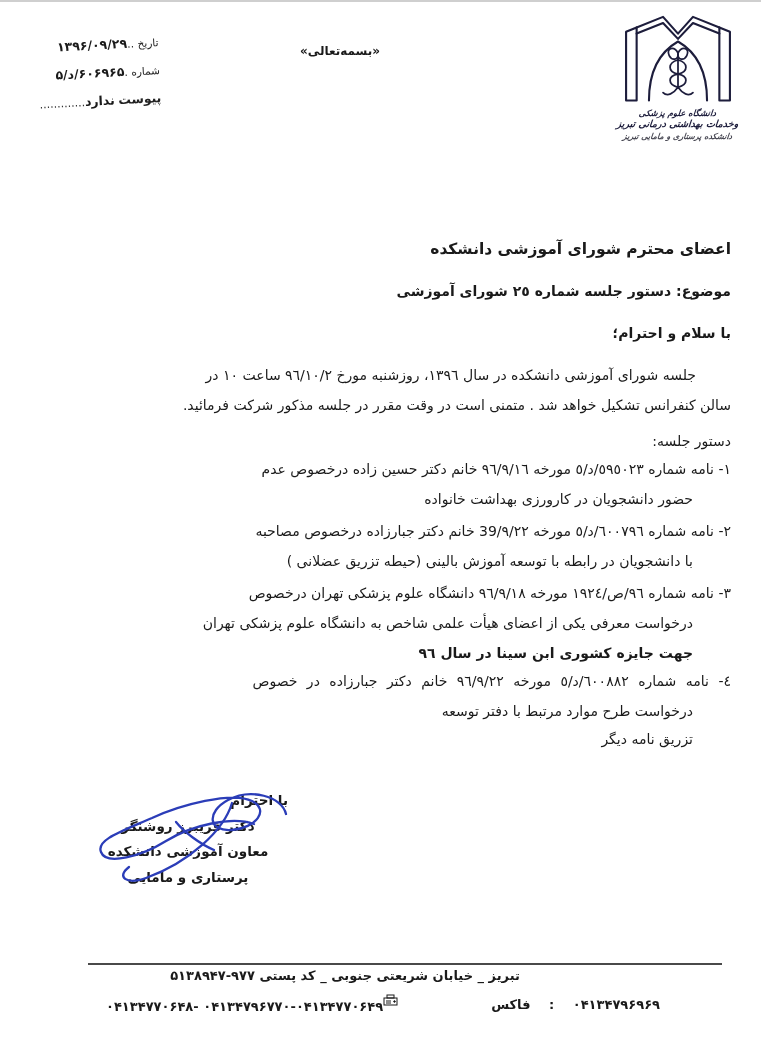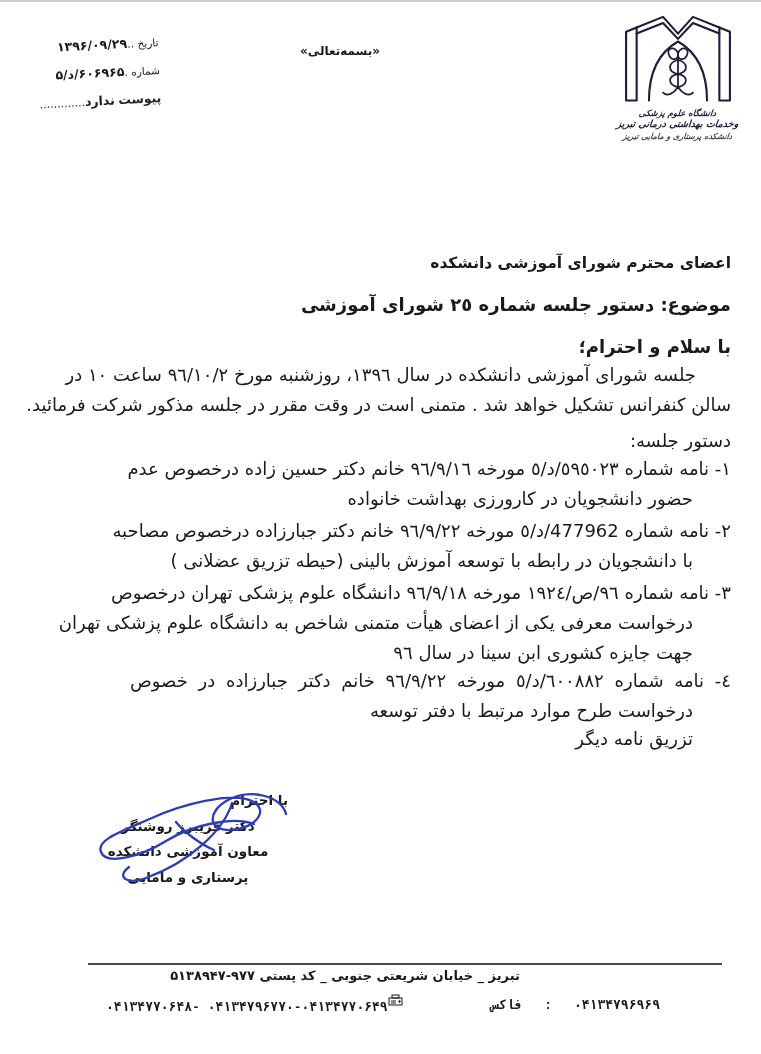--- a/index.html
+++ b/index.html
@@ -25,41 +25,41 @@
   }
   
   .logo{position:absolute;top:10px;right:6px;width:155px;text-align:center;}
   .logo svg{display:block;margin:0 auto;}
   .logo .cal{direction:rtl;font-style:italic;transform:skewX(-6deg);}
   .logo .cal1{font-size:8.5px;font-weight:bold;color:#1d1d3c;line-height:10px;}
   .logo .cal2{font-size:9.5px;font-weight:bold;color:#1d1d3c;line-height:12px;}
   .logo .cal3{font-size:8px;font-weight:bold;color:#4a4a55;line-height:10px;margin-top:2px;}
   
   .body-block{position:absolute;top:0;left:60px;right:30px;direction:rtl;}
-  .line{position:absolute;right:0;left:0;text-align:right;font-size:18px;line-height:26px;white-space:nowrap;}
-  .b{font-weight:bold;margin-top:14px;}
+  .line{position:absolute;right:0;left:0;text-align:right;font-size:14px;line-height:26px;white-space:nowrap;}
+  .b{font-weight:bold;}
   .big{font-size:15.5px;}
   .ind35{padding-right:35px;}
   .ind38{padding-right:38px;text-align:right;}
   .wide{word-spacing:5px;}
   
   .sig{position:absolute;top:786px;left:88px;width:200px;direction:rtl;text-align:center;}
   .sig .sline{font-weight:bold;font-size:13.5px;line-height:25.5px;white-space:nowrap;}
   .sig .s0{text-align:right;padding-left:10px;}
   .scribble{position:absolute;top:778px;left:80px;z-index:3;pointer-events:none;}
   
   .footer-rule{position:absolute;top:961px;left:88px;width:634px;height:2px;background:#4a4a4a;}
   .f-address{
     position:absolute;top:966px;left:0;width:690px;text-align:center;
     direction:rtl;font-weight:bold;font-size:13px;
   }
   .f-phones{
     position:absolute;top:992px;left:100px;width:560px;
     display:flex;flex-direction:row;justify-content:space-between;align-items:center;
-    font-weight:bold;font-size:13px;direction:ltr;font-family:Liberation Mono, monospace;
+    font-weight:bold;font-size:13px;direction:ltr;
   }
   .f-phones .grp{direction:rtl;white-space:nowrap;}
   .f-phones .faxnums{margin-left:6px;}
   .f-phones .phonefax{word-spacing:14px;}
   .fax-icon{display:inline-block;vertical-align:super;margin-right:2px;}
   .f-url{
     position:absolute;top:1014px;left:0;width:761px;text-align:center;
     font-family:"Liberation Serif","DejaVu Serif",serif;font-weight:bold;font-size:16px;direction:ltr;
   }
 </style>
@@ -110,26 +110,26 @@
     <div class="line b" style="top:318px;">با سلام و احترام؛</div>
 
     <div class="line ind35" style="top:360px;">جلسه شورای آموزشی دانشکده در سال ١٣٩٦، روزشنبه مورخ ٩٦/١٠/٢ ساعت ١٠ در</div>
     <div class="line" style="top:390px;">سالن کنفرانس تشکیل خواهد شد . متمنی است در وقت مقرر در جلسه مذکور شرکت فرمائید.</div>
 
     <div class="line" style="top:426px;">دستور جلسه:</div>
 
     <div class="line" style="top:454px;">١- نامه شماره ٥٩٥٠٢٣/د/٥ مورخه ٩٦/٩/١٦ خانم دکتر حسین زاده درخصوص عدم</div>
     <div class="line ind38" style="top:484px;">حضور دانشجویان در کارورزی بهداشت خانواده</div>
 
-    <div class="line" style="top:516px;">٢- نامه شماره 477962/د/٥ مورخه ٩٦/٩/٢٢ خانم دکتر جبارزاده درخصوص مصاحبه</div>
+    <div class="line" style="top:516px;">٢- نامه شماره ٦٠٠٧٩٦/د/٥ مورخه 39/٩/٢٢ خانم دکتر جبارزاده درخصوص مصاحبه</div>
     <div class="line ind38" style="top:546px;">با دانشجویان در رابطه با توسعه آموزش بالینی (حیطه تزریق عضلانی )</div>
 
     <div class="line" style="top:578px;">٣- نامه شماره ٩٦/ص/١٩٢٤ مورخه ٩٦/٩/١٨ دانشگاه علوم پزشکی تهران درخصوص</div>
-    <div class="line ind38" style="top:608px;">درخواست معرفی یکی از اعضای هیأت متمنی شاخص به دانشگاه علوم پزشکی تهران</div>
-    <div class="line ind38" style="top:638px;">جهت جایزه کشوری ابن سینا در سال ٩٦</div>
+    <div class="line ind38" style="top:608px;">درخواست معرفی یکی از اعضای هیأت علمی شاخص به دانشگاه علوم پزشکی تهران</div>
+    <div class="line ind38" style="top:638px;font-weight:bold;">جهت جایزه کشوری ابن سینا در سال ٩٦</div>
 
     <div class="line wide" style="top:666px;">٤- نامه شماره ٦٠٠٨٨٢/د/٥ مورخه ٩٦/٩/٢٢ خانم دکتر جبارزاده در خصوص</div>
     <div class="line ind38" style="top:696px;">درخواست طرح موارد مرتبط با دفتر توسعه</div>
 
     <div class="line ind38" style="top:724px;">تزریق نامه دیگر</div>
   </div>
 
   <div class="sig">
     <div class="sline s0">با احترام</div>
     <div class="sline">دکتر فریبرز روشنگر</div>

